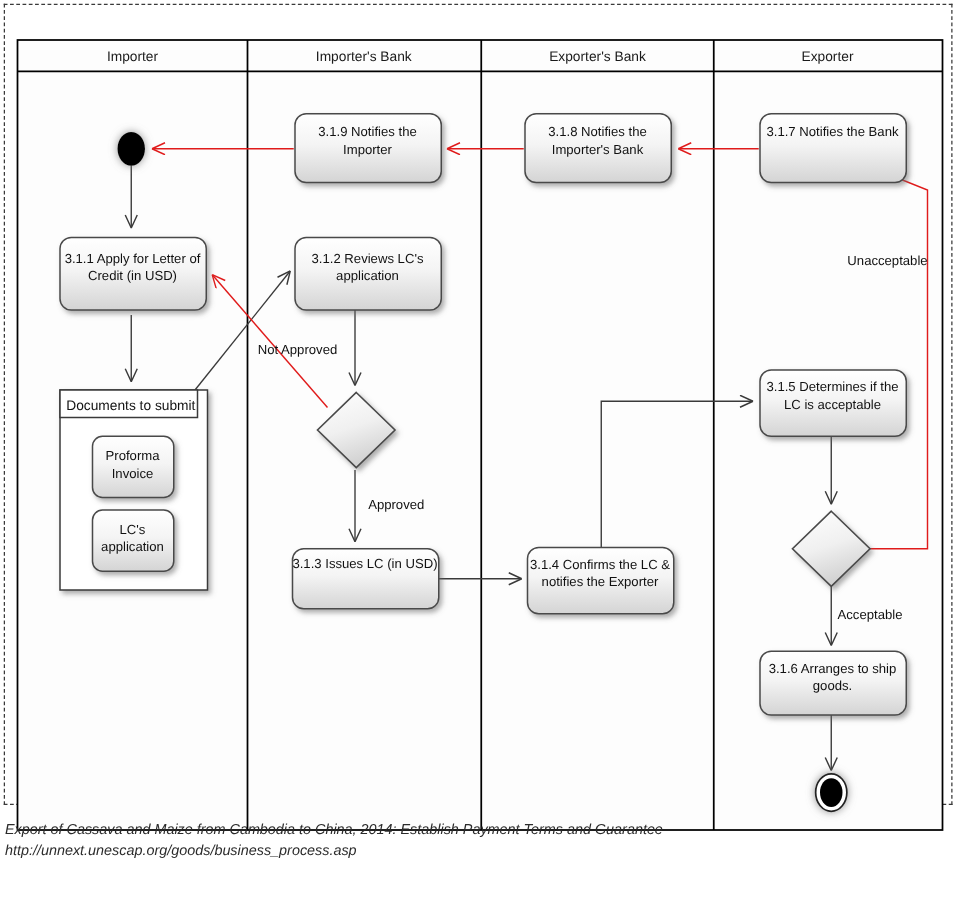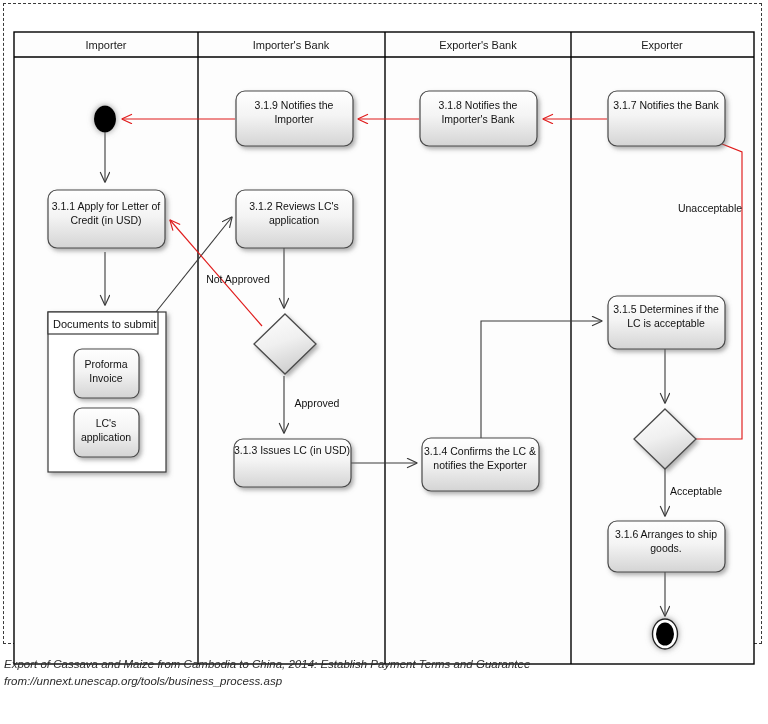--- a/index.html
+++ b/index.html
@@ -253,16 +253,16 @@
       <g>
         <ellipse cx="665" cy="610" rx="12.5" ry="15" fill="#ffffff" stroke="#222222" stroke-width="1.4" filter="url(#blobShadow)"></ellipse>
         <ellipse cx="665" cy="610" rx="9" ry="11.5" fill="#000000"></ellipse>
       </g>
 
     </svg>
   </div>
 
   <div id="caption">
     <div>Export of Cassava and Maize from Cambodia to China, 2014: Establish Payment Terms and Guarantee</div>
-    <div>from://unnext.unescap.org/tools/business_process.asp</div>
+    <div>http://unnext.unescap.org/goods/business_process.asp</div>
   </div>
 
 </div>
 
 </body></html>

